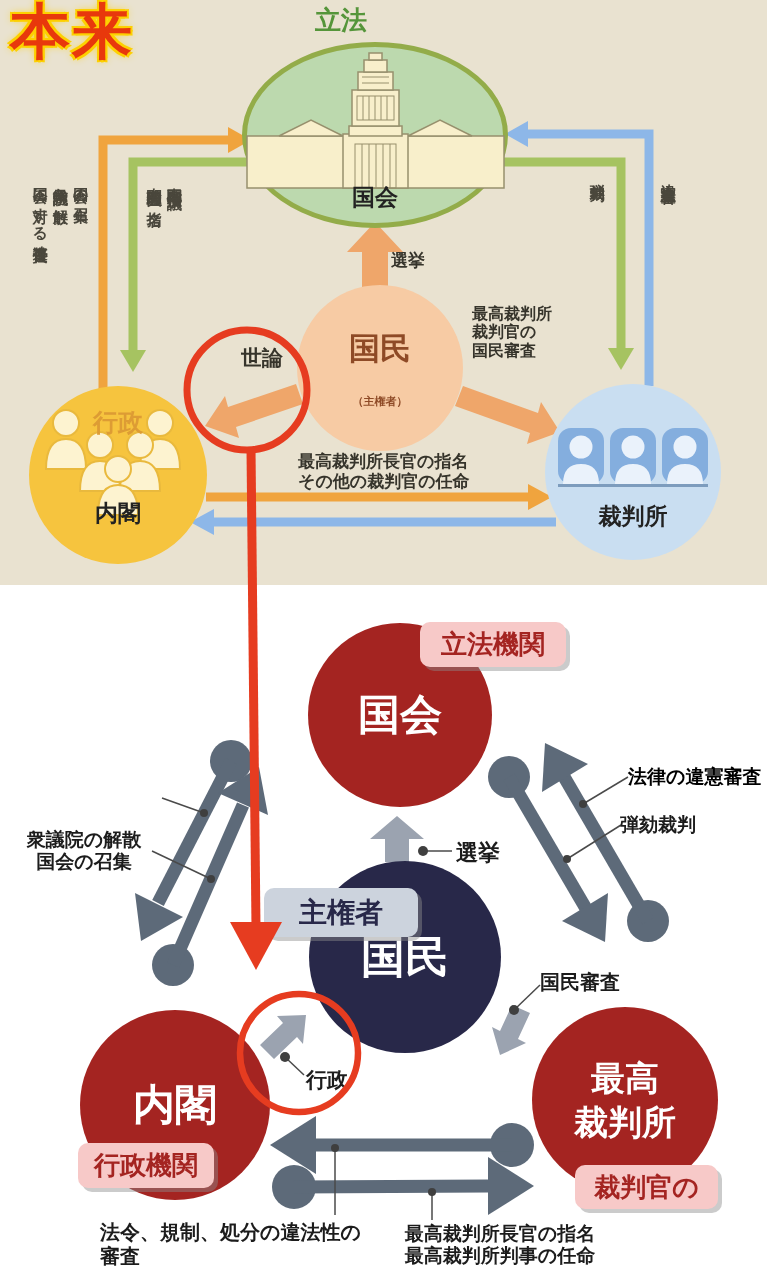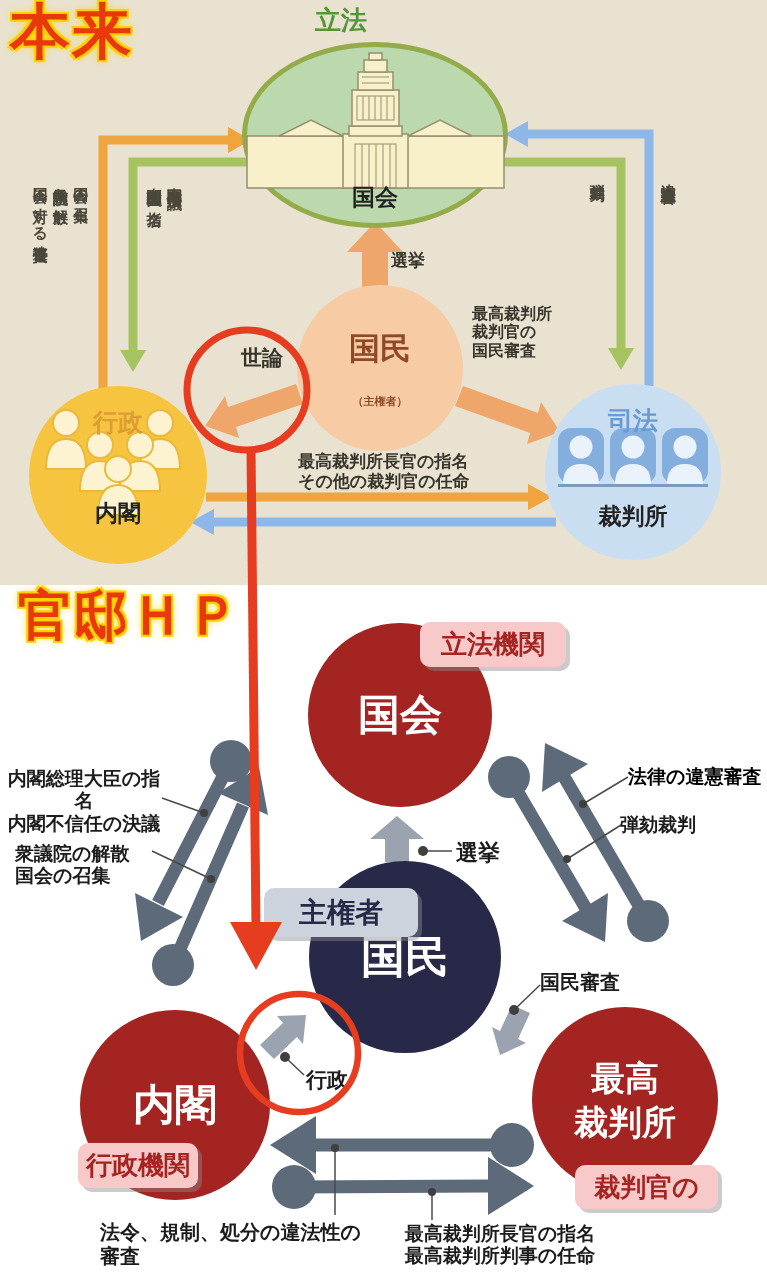--- a/index.html
+++ b/index.html
@@ -144,21 +144,20 @@
             <path d="M5,56 Q5,36 23,36 Q41,36 41,56 Z" fill="#eaf2fb"></path>
           </g>
         <g transform="translate(104,0)">
             <rect width="46" height="56" rx="13" fill="#84aede"></rect>
             <circle cx="23" cy="19" r="11.5" fill="#eaf2fb"></circle>
             <path d="M5,56 Q5,36 23,36 Q41,36 41,56 Z" fill="#eaf2fb"></path>
           </g>
         <rect x="-8" y="56" width="166" height="3" fill="#7d9cbd"></rect>
       </g>
     </svg>
-    <div class="lbl" style="left:545px;top:406px;width:176px;text-align:center;font-size:25px;color:var(--judicial-text,#699bd3);">司法</div>
     <div class="lbl" style="left:545px;top:503px;width:176px;text-align:center;font-size:23px;color:#222222;">裁判所</div>
 
     <div class="vlbl" style="left:30px;top:176px;height:270px;">国会の召集
 衆議院の解散
 国会に対する連帯責任</div>
     <div class="vlbl" style="left:144px;top:176px;height:200px;">内閣不信任決議
 内閣総理大臣の指名</div>
     <div class="vlbl" style="left:587px;top:172px;height:100px;">弾劾裁判</div>
     <div class="vlbl" style="left:658px;top:172px;height:140px;">違憲立法審査</div>
     <div class="lbl" style="left:391px;top:251px;font-size:17px;">選挙</div>
@@ -222,38 +221,35 @@
           <circle cx="285" cy="472" r="5" stroke="none"></circle>
         <line x1="514" y1="425" x2="540" y2="400"></line>
           <circle cx="514" cy="425" r="5" stroke="none"></circle>
         <line x1="335" y1="563" x2="335" y2="630"></line>
           <circle cx="335" cy="563" r="4" stroke="none"></circle>
         <line x1="432" y1="607" x2="432" y2="635"></line>
           <circle cx="432" cy="607" r="4" stroke="none"></circle>
       </g>
     </svg>
 
-    <div class="big-title" style="left:18px;top:3px;font-size:54px;">官邸ＨＰ</div>
 
     <div class="circle dark-circle" style="left:308px;top:38px;width:184px;height:184px;font-size:42px;"><span>国会</span></div>
     <div class="circle navy-circle" style="left:309px;top:276px;width:192px;height:192px;font-size:44px;">
         <span>国民</span>
       </div>
     <div class="circle dark-circle" style="left:80px;top:425px;width:190px;height:190px;font-size:42px;"><span>内閣</span></div>
     <div class="circle dark-circle" style="left:532px;top:422px;width:186px;height:186px;font-size:34px;line-height:1.3;"><span>最高
 裁判所</span></div>
 
     <div class="badge pink" style="left:420px;top:37px;width:146px;height:45px;font-size:26px;">立法機関</div>
     <div class="badge gray" style="left:264px;top:303px;width:154px;height:49px;font-size:28px;">主権者</div>
-    <div class="badge pink" style="left:78px;top:558px;width:120px;height:45px;font-size:26px;">行政機関</div>
+    <div class="badge pink" style="left:78px;top:558px;width:136px;height:45px;font-size:26px;">行政機関</div>
     <div class="badge pink" style="left:575px;top:580px;width:143px;height:44px;font-size:26px;">裁判官の</div>
 
-    <div class="lbl" style="left:0px;top:183px;width:168px;text-align:center;font-size:19px;color:#1c1c1c;">内閣総理大臣の指名
-内閣不信任の決議</div>
-    <div class="lbl" style="left:15px;top:258px;width:138px;font-size:19px;color:#1c1c1c;">衆議院の解散
+    <div class="lbl" style="left:15px;top:244px;width:138px;text-align:center;font-size:19px;color:#1c1c1c;">衆議院の解散
 国会の召集</div>
     <div class="lbl" style="left:628px;top:181px;font-size:19px;color:#000000;">法律の違憲審査</div>
     <div class="lbl" style="left:620px;top:229px;font-size:19px;color:#1c1c1c;">弾劾裁判</div>
     <div class="lbl" style="left:456px;top:255px;font-size:22px;color:#1c1c1c;">選挙</div>
     <div class="lbl" style="left:306px;top:483px;font-size:21px;color:#1c1c1c;">行政</div>
     <div class="lbl" style="left:540px;top:386px;font-size:20px;color:#1c1c1c;">国民審査</div>
     <div class="lbl" style="left:100px;top:636px;width:280px;text-align:left;font-size:20px;color:#1c1c1c;">法令、規制、処分の違法性の審査</div>
     <div class="lbl" style="left:403px;top:638px;width:194px;text-align:center;font-size:19px;color:#1c1c1c;">最高裁判所長官の指名
 最高裁判所判事の任命</div>
   </section>

